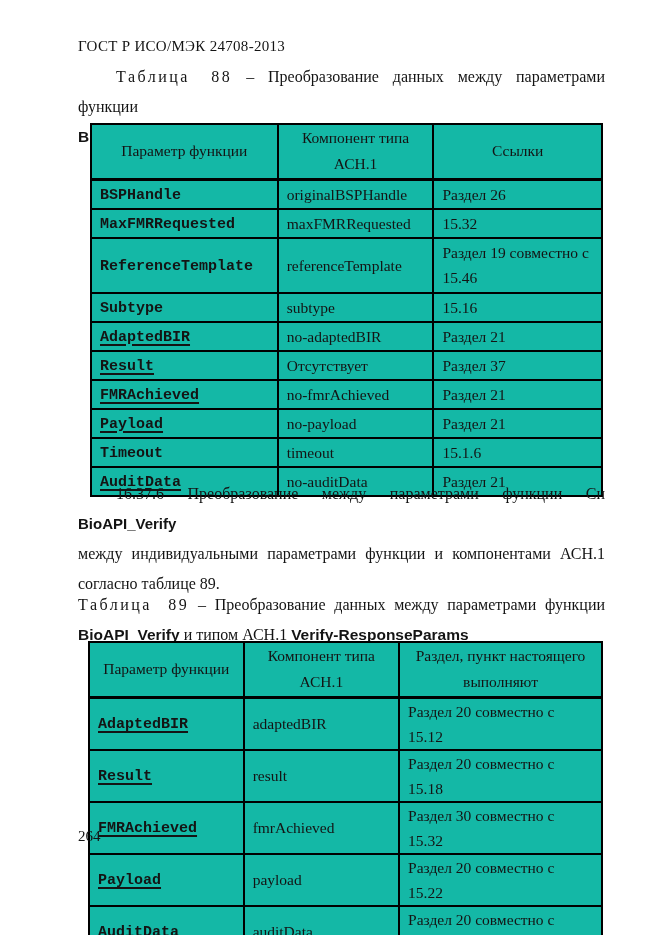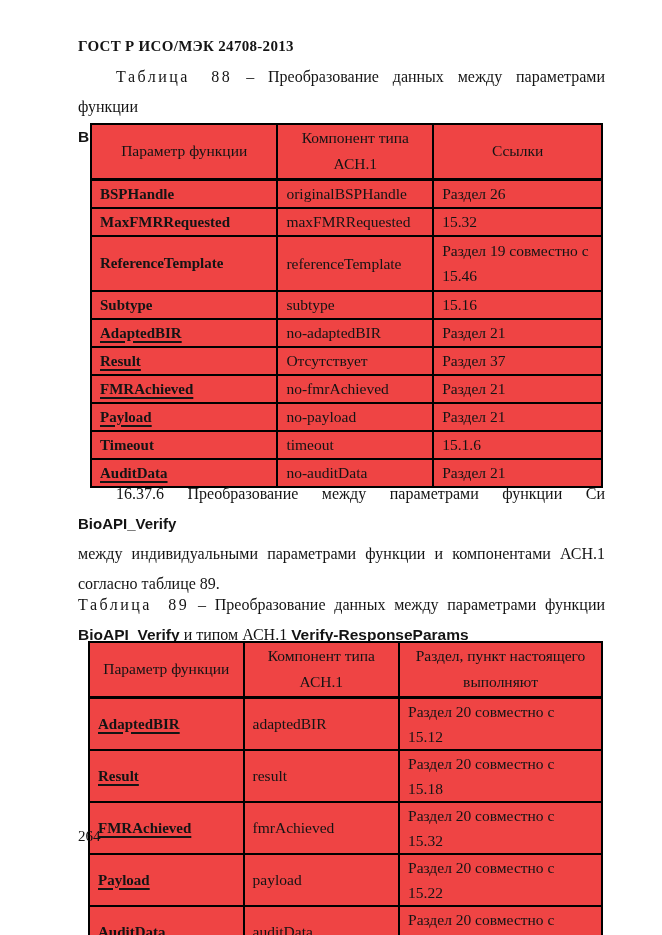--- a/index.html
+++ b/index.html
@@ -13,21 +13,20 @@
     color: #141414;
     overflow: hidden;
     margin: 0 auto;
   }
   .doc-header {
     position: absolute;
     left: 78px;
     top: 38px;
     font-size: 15px;
     letter-spacing: 0.3px;
-    font-weight: bold;
   }
   .caption {
     position: absolute;
     left: 78px;
     width: 527px;
     font-size: 16px;
     line-height: 30px;
   }
   .caption-88 { top: 62px; }
   .caption-89 { top: 590px; }
@@ -39,42 +38,42 @@
   .tbl-label { letter-spacing: 2.5px; word-spacing: 5px; }
   .bsans {
     font-family: "Liberation Sans", sans-serif;
     font-weight: bold;
     font-size: 15px;
   }
   .caption .bsans { font-size: 15.5px; }
   table.grid {
     position: absolute;
     border-collapse: collapse;
-    background: #ef4444;
+    background: #14b8a6;
     font-size: 15.5px;
   }
   .table-88 { left: 90px; top: 123px; width: 513px; }
   .table-89 { left: 88px; top: 641px; width: 515px; }
   table.grid td, table.grid th {
     border: 2px solid #000;
     vertical-align: middle;
     padding: 0 8px;
     font-weight: normal;
   }
   table.grid thead th {
     border-bottom: 3px solid #000;
     text-align: center;
     height: 55px;
     line-height: 26px;
   }
   table.grid tbody tr { height: 27px; }
   table.grid tbody tr.tall { height: 55px; }
   table.grid tbody td { line-height: 25px; }
   td.param-cell .pname {
-    font-family: Liberation Serif, serif;
+    font-family: Liberation Mono, monospace;
     font-weight: bold;
     font-size: 15px;
   }
   .u {
     text-decoration: underline;
     text-decoration-thickness: 2px;
     text-underline-offset: 3px;
   }
   .table-88 col.c1 { width: 187px; }
   .table-88 col.c2 { width: 156px; }
@@ -242,21 +241,21 @@
         <td>Раздел 20 совместно с 15.12</td>
       </tr>
       <tr>
         <td class="param-cell"><span class="pname u">Result</span></td>
         <td>result</td>
         <td>Раздел 20 совместно с 15.18</td>
       </tr>
       <tr>
         <td class="param-cell"><span class="pname u">FMRAchieved</span></td>
         <td>fmrAchieved</td>
-        <td>Раздел 20 совместно с 15.32</td>
+        <td>Раздел 30 совместно с 15.32</td>
       </tr>
       <tr>
         <td class="param-cell"><span class="pname u">Payload</span></td>
         <td>payload</td>
         <td>Раздел 20 совместно с 15.22</td>
       </tr>
       <tr>
         <td class="param-cell"><span class="pname u">AuditData</span></td>
         <td>auditData</td>
         <td>Раздел 20 совместно с 15.12</td>

